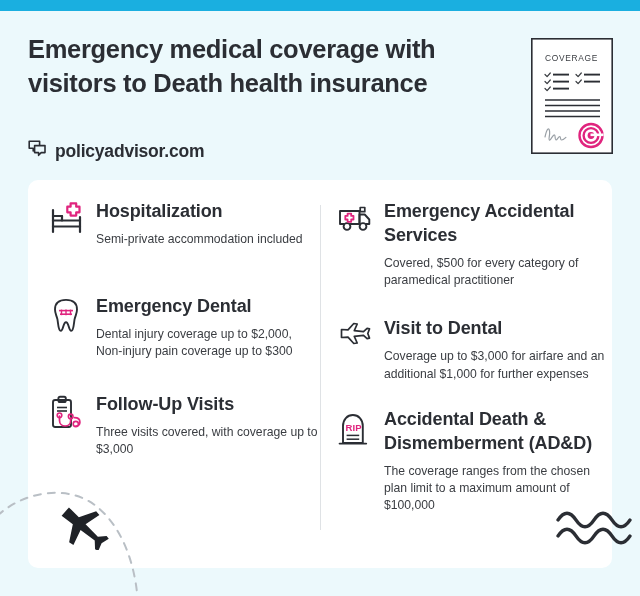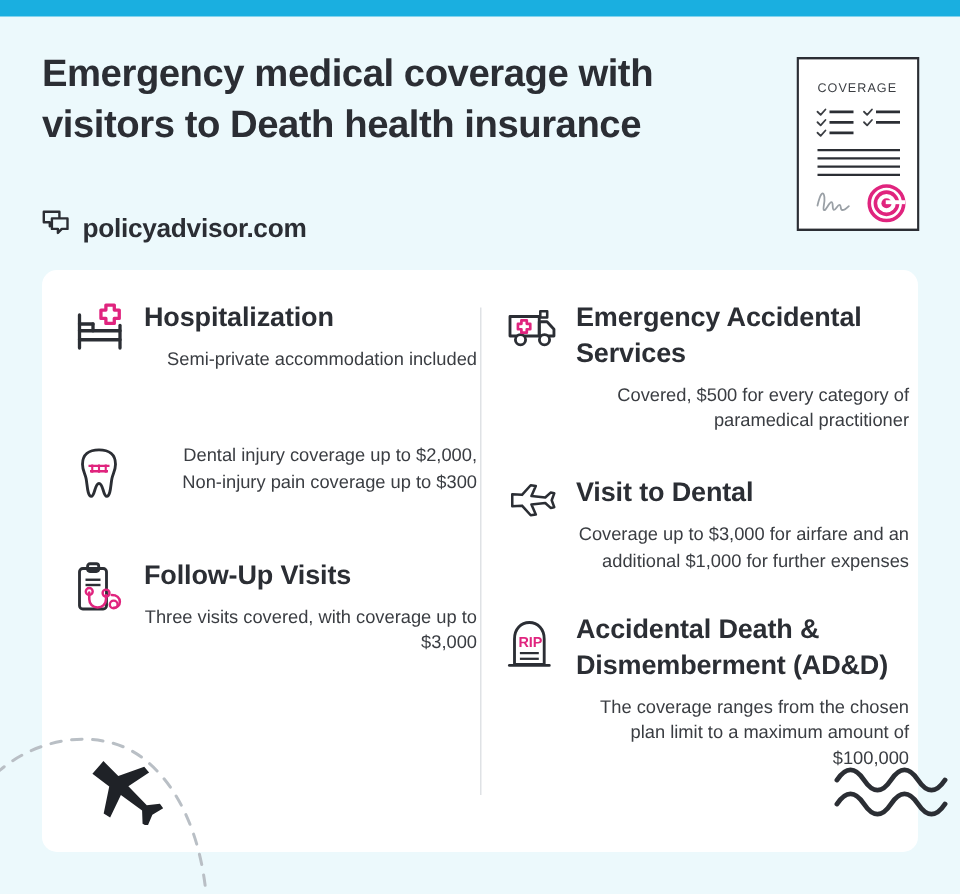--- a/index.html
+++ b/index.html
@@ -112,21 +112,20 @@
     color: #2b2e34;
     line-height: 1.32;
     margin: 0 0 7px 0;
     letter-spacing: -0.1px;
   }
   .item-desc {
     font-size: 12.2px;
     color: #3a3d42;
     line-height: 1.43;
     margin: 0;
-    text-align: right;
   }
   .spacer-hosp  { height: 47px; }
   .spacer-dent  { height: 32px; }
   .spacer-para  { height: 28px; }
   .spacer-bed   { height: 25px; }
   
   .plane-deco {
     position: absolute;
     left: 58px;
     top: 498px;
@@ -237,20 +236,21 @@
         <svg width="34" height="38" viewBox="0 0 34 38">
           <path d="M5 12.5 c0 -6.4 4.2 -9.6 11 -9.6 c6.8 0 11 3.2 11 9.6 c0 4 -1.6 6 -2.4 9.6 c-0.8 3.6 -0.8 11.8 -3.4 11.8 c-2.6 0 -2.2 -8.6 -5.2 -8.6 c-3 0 -2.6 8.6 -5.2 8.6 c-2.6 0 -2.6 -8.2 -3.4 -11.8 c-0.8 -3.6 -2.4 -5.6 -2.4 -9.6 z" fill="none" stroke="#2b2e34" stroke-width="1.9" stroke-linejoin="round"></path>
           <line x1="9" y1="13.6" x2="23" y2="13.6" stroke="#e0247e" stroke-width="1.6"></line>
           <line x1="10" y1="17.2" x2="22" y2="17.2" stroke="#e0247e" stroke-width="1.6"></line>
           <line x1="11.5" y1="12.6" x2="11.5" y2="18.2" stroke="#e0247e" stroke-width="1.4"></line>
           <line x1="16" y1="12.6" x2="16" y2="18.2" stroke="#e0247e" stroke-width="1.4"></line>
           <line x1="20.5" y1="12.6" x2="20.5" y2="18.2" stroke="#e0247e" stroke-width="1.4"></line>
         </svg>
       </div>
       <div class="item-body">
+        <p class="item-title">Emergency Dental</p>
         <p class="item-desc">Dental injury coverage up to $2,000, Non-injury pain coverage up to $300</p>
       </div>
     </div>
 
     <div class="spacer-dent"></div>
 
     <div class="item">
       <div class="item-icon">
         <svg width="38" height="36" viewBox="0 0 38 36">
           <rect x="3" y="5" width="18" height="27" rx="2.2" fill="none" stroke="#2b2e34" stroke-width="1.9"></rect>

